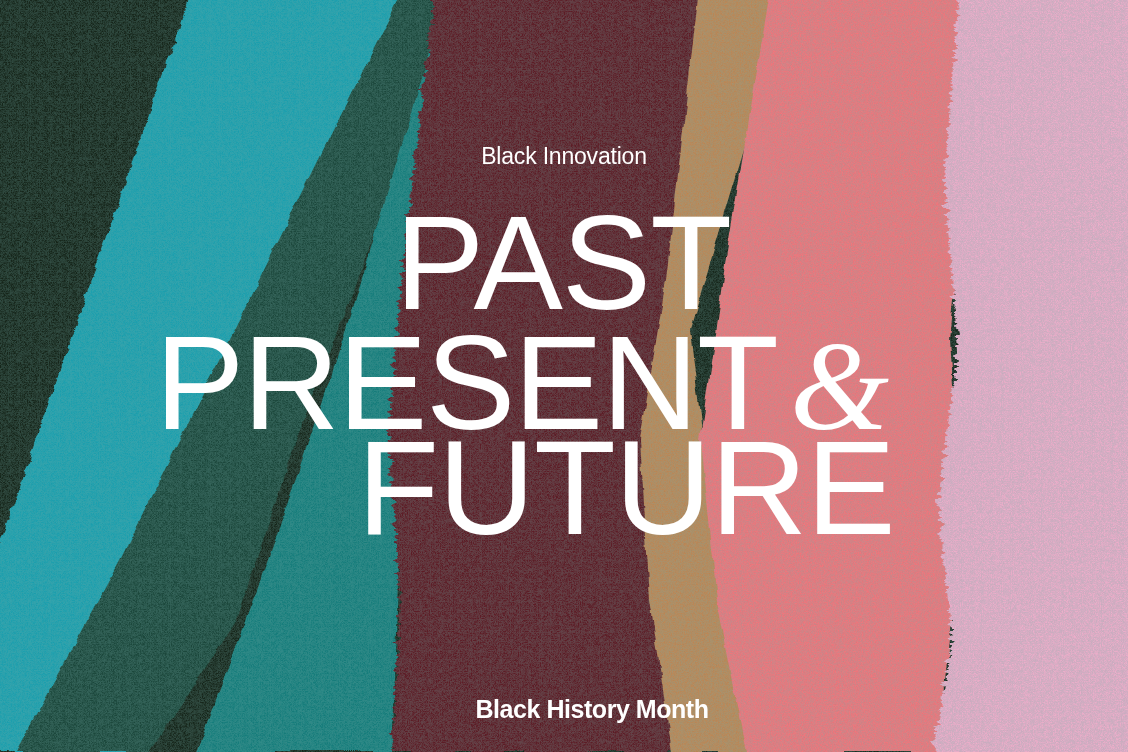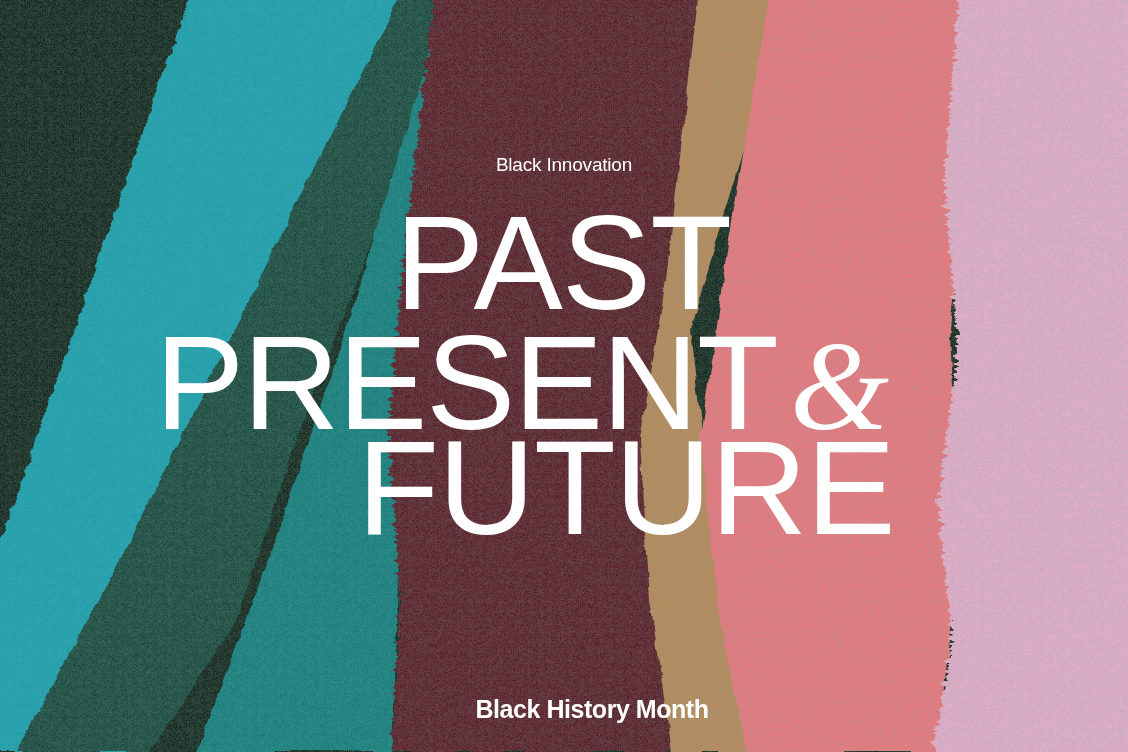--- a/index.html
+++ b/index.html
@@ -34,26 +34,26 @@
     pointer-events: none;
     opacity: 0.30;
   }
   .content {
     position: absolute;
     inset: 0;
     z-index: 5;
   }
   .eyebrow {
     position: absolute;
-    top: 155px;
+    top: 145px;
     left: 0;
     width: 1128px;
     text-align: center;
     color: #ffffff;
-    font-size: 19px;
+    font-size: 23px;
     font-weight: 500;
     letter-spacing: -0.2px;
     line-height: 1;
   }
   .footer-label {
     position: absolute;
     top: 697px;
     left: 0;
     width: 1128px;
     text-align: center;

